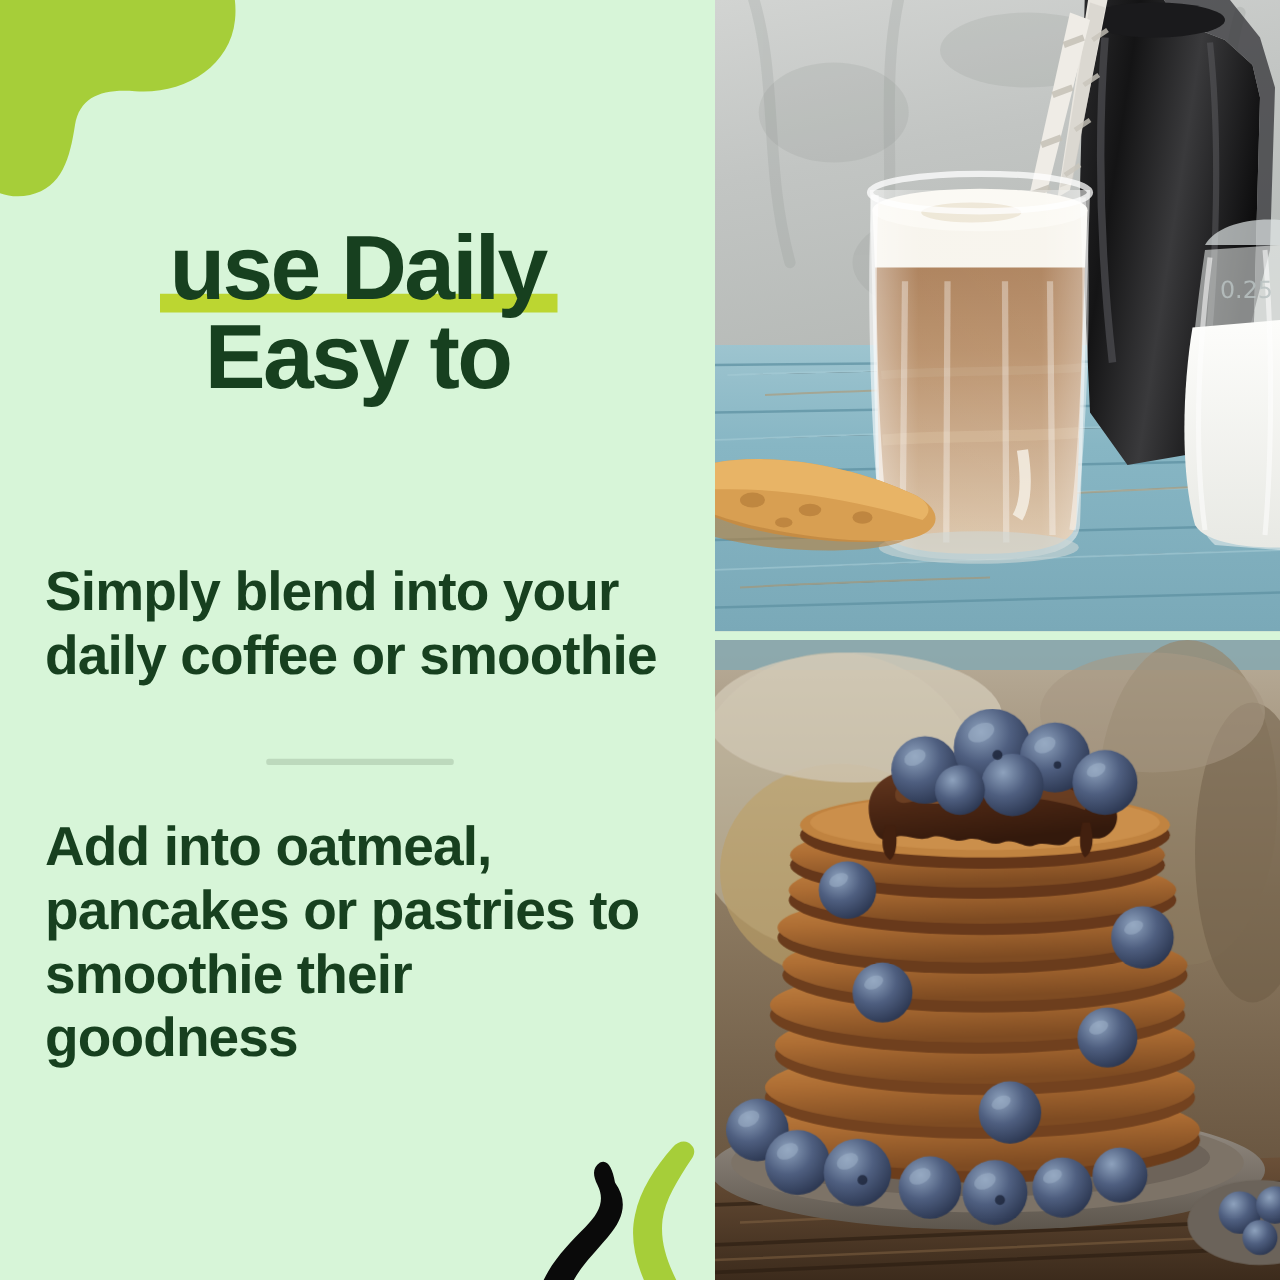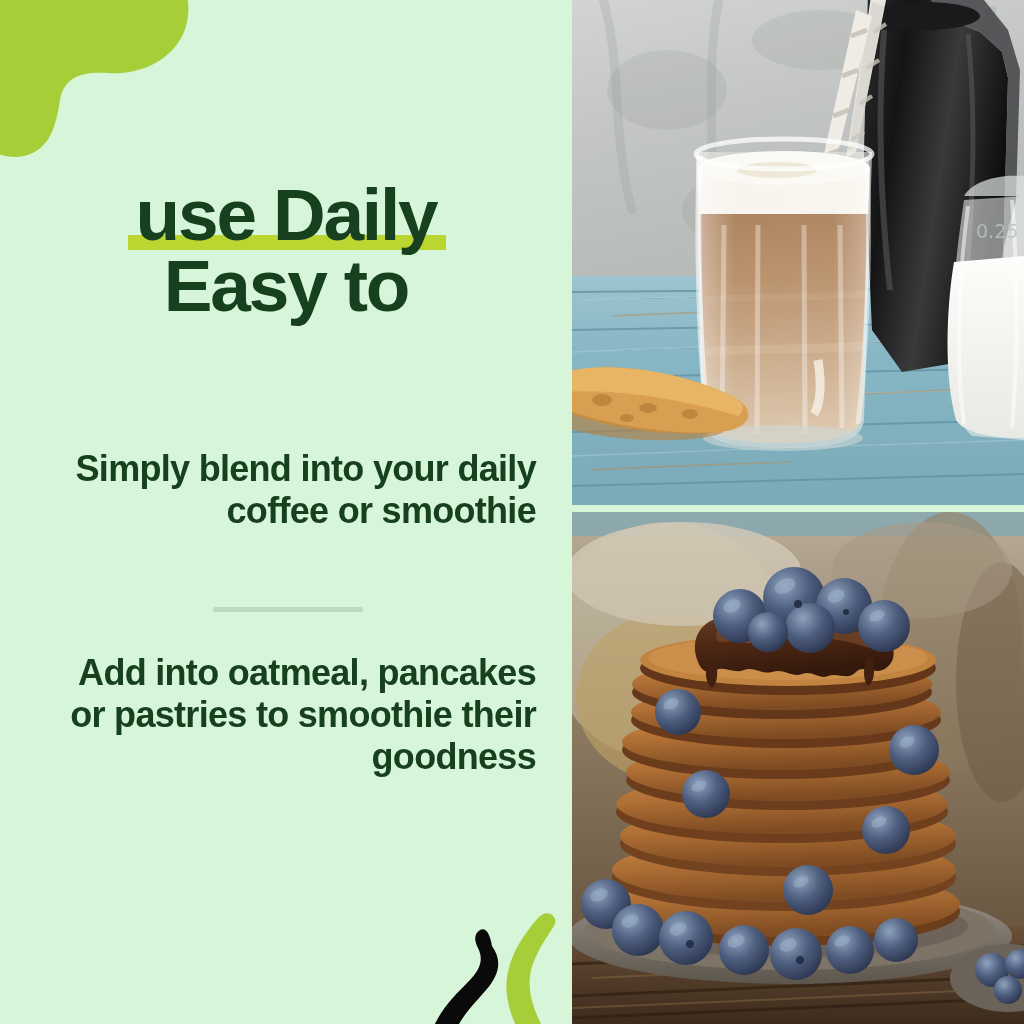--- a/index.html
+++ b/index.html
@@ -27,22 +27,22 @@
   .hl-line{display:block;position:relative;}
   .hl-line.underlined{display:inline-block;position:relative;padding:0 4px;}
   .hl-bar{
     position:absolute;left:-4px;right:-6px;bottom:1px;height:15px;
     background:#bcd631;z-index:0;
   }
   .hl-text{position:relative;z-index:1;}
 
   
   .para{
-    position:absolute;left:36px;width:500px;text-align:right;
-    color:#17401f;font-weight:800;font-size:36px;line-height:1.16;
+    position:absolute;left:36px;width:500px;text-align:left;
+    color:#17401f;font-weight:800;font-size:44px;line-height:1.16;
     letter-spacing:-0.7px;
   }
   .para-1{top:448px;}
   .para-2{top:652px;}
 
   .divider{
     position:absolute;left:213px;top:607px;width:150px;height:5px;
     background:#bdd9bd;border-radius:2px;
   }
 

